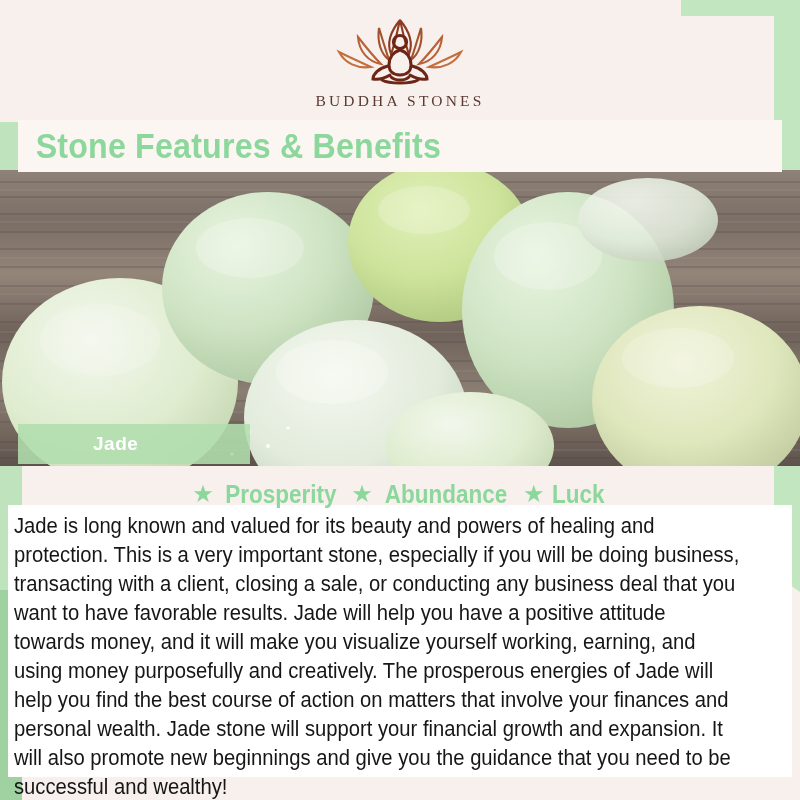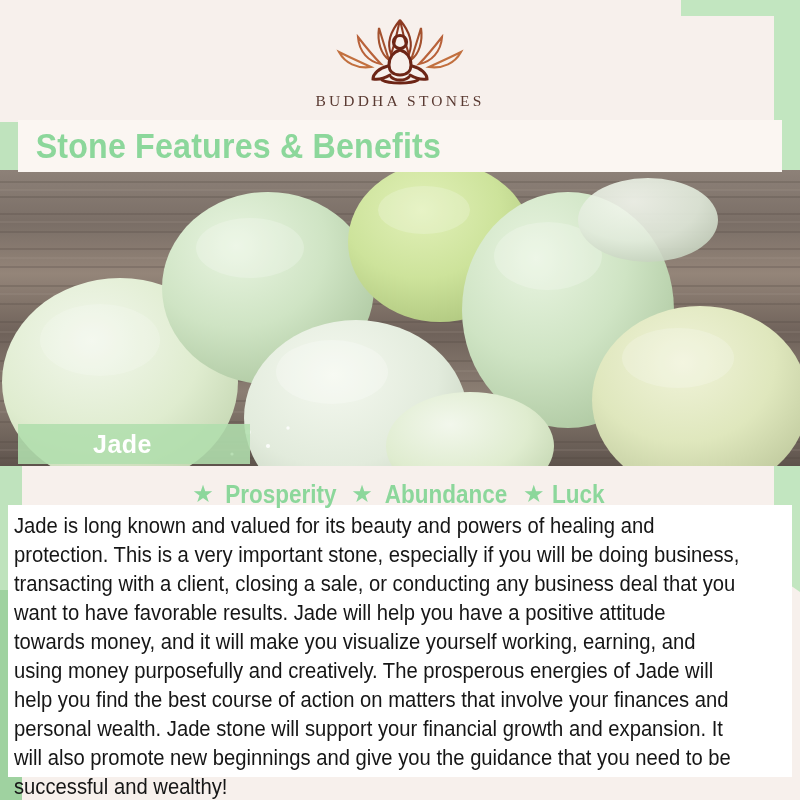--- a/index.html
+++ b/index.html
@@ -122,21 +122,21 @@
     width: 232px;
     height: 40px;
     background: rgba(176, 222, 173, 0.88);
     z-index: 4;
     display: flex;
     align-items: center;
   }
   #jade-label {
     margin-left: 75px;
     color: #ffffff;
-    font-size: 25px;
+    font-size: 19px;
     font-weight: bold;
     letter-spacing: .5px;
   }
 
   
   #benefits {
     position: absolute;
     left: 0;
     top: 478px;
     width: 800px;

